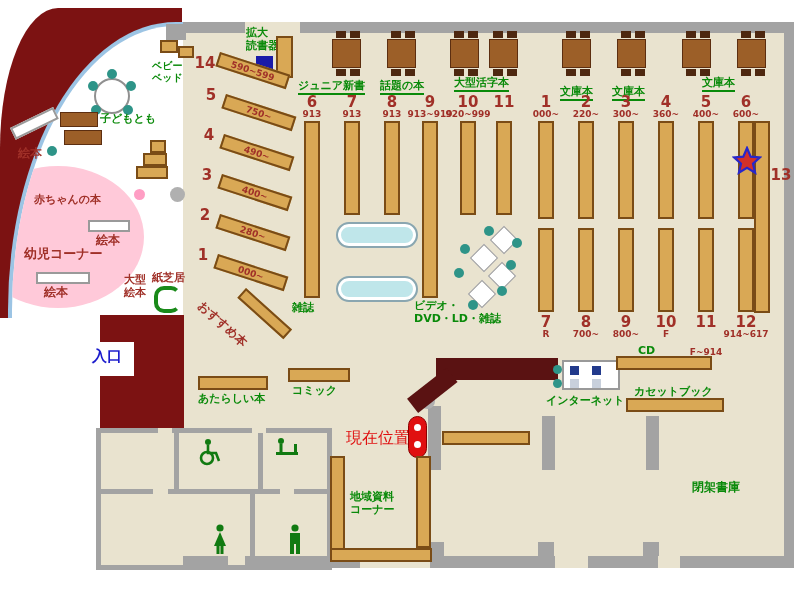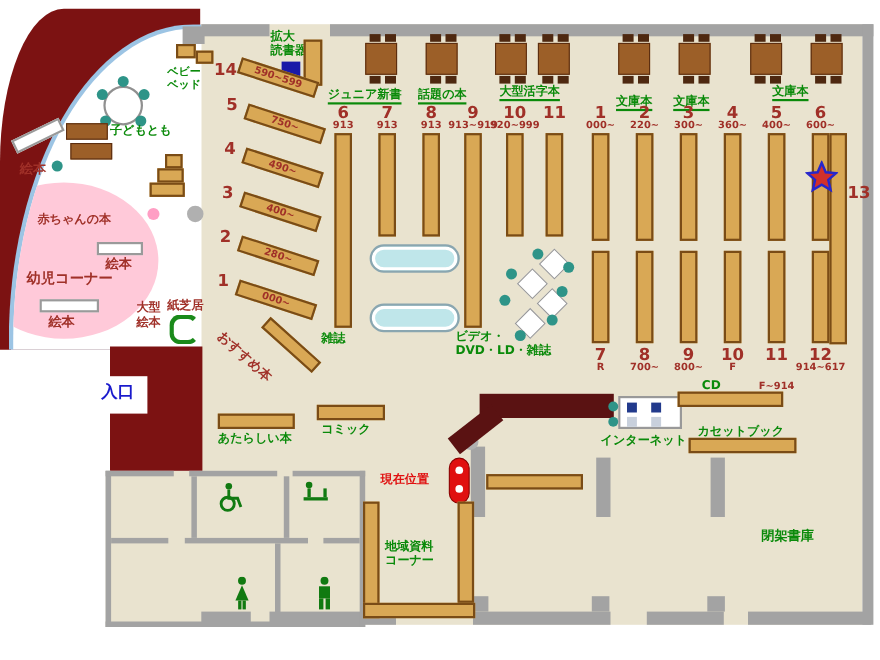--- a/index.html
+++ b/index.html
@@ -263,21 +263,21 @@
   <div class="ab dot teal" style="left:468px;top:300px;width:10px;height:10px"></div>
 
   <div class="ab counter" style="left:436px;top:358px;width:122px;height:22px"></div>
   <div class="ab counter" style="left:402px;top:366px;width:50px;height:18px;transform:rotate(-38deg);transform-origin:right center"></div>
 
   <div class="ab shelf" style="left:198px;top:376px;width:70px;height:14px"></div>
   <div class="ab glab" style="left:198px;top:392px">あたらしい本</div>
   <div class="ab shelf" style="left:288px;top:368px;width:62px;height:14px"></div>
   <div class="ab glab" style="left:292px;top:384px">コミック</div>
 
-  <div class="ab" style="left:346px;top:428px;font-size:11px;font-weight:bold;color:#e01010;white-space:nowrap">現在位置</div>
+  <div class="ab" style="left:346px;top:428px;font-size:16px;font-weight:normal;color:#e01010;white-space:nowrap">現在位置</div>
   <div class="ab" style="left:408px;top:416px;width:19px;height:42px;background:#e01010;border:1px solid #8a0000;border-radius:10px">
     <div class="ab dot" style="left:5px;top:7px;width:7px;height:7px;background:#fff"></div>
     <div class="ab dot" style="left:5px;top:24px;width:7px;height:7px;background:#fff"></div>
   </div>
   <div class="ab shelf" style="left:442px;top:431px;width:88px;height:14px"></div>
 
   <div class="ab" style="left:562px;top:360px;width:58px;height:30px;background:#fff;border:2px solid #999">
     <div class="ab" style="left:6px;top:4px;width:9px;height:9px;background:#223a8c"></div>
     <div class="ab" style="left:28px;top:4px;width:9px;height:9px;background:#223a8c"></div>
     <div class="ab" style="left:6px;top:17px;width:9px;height:9px;background:#c8d0dc"></div>

